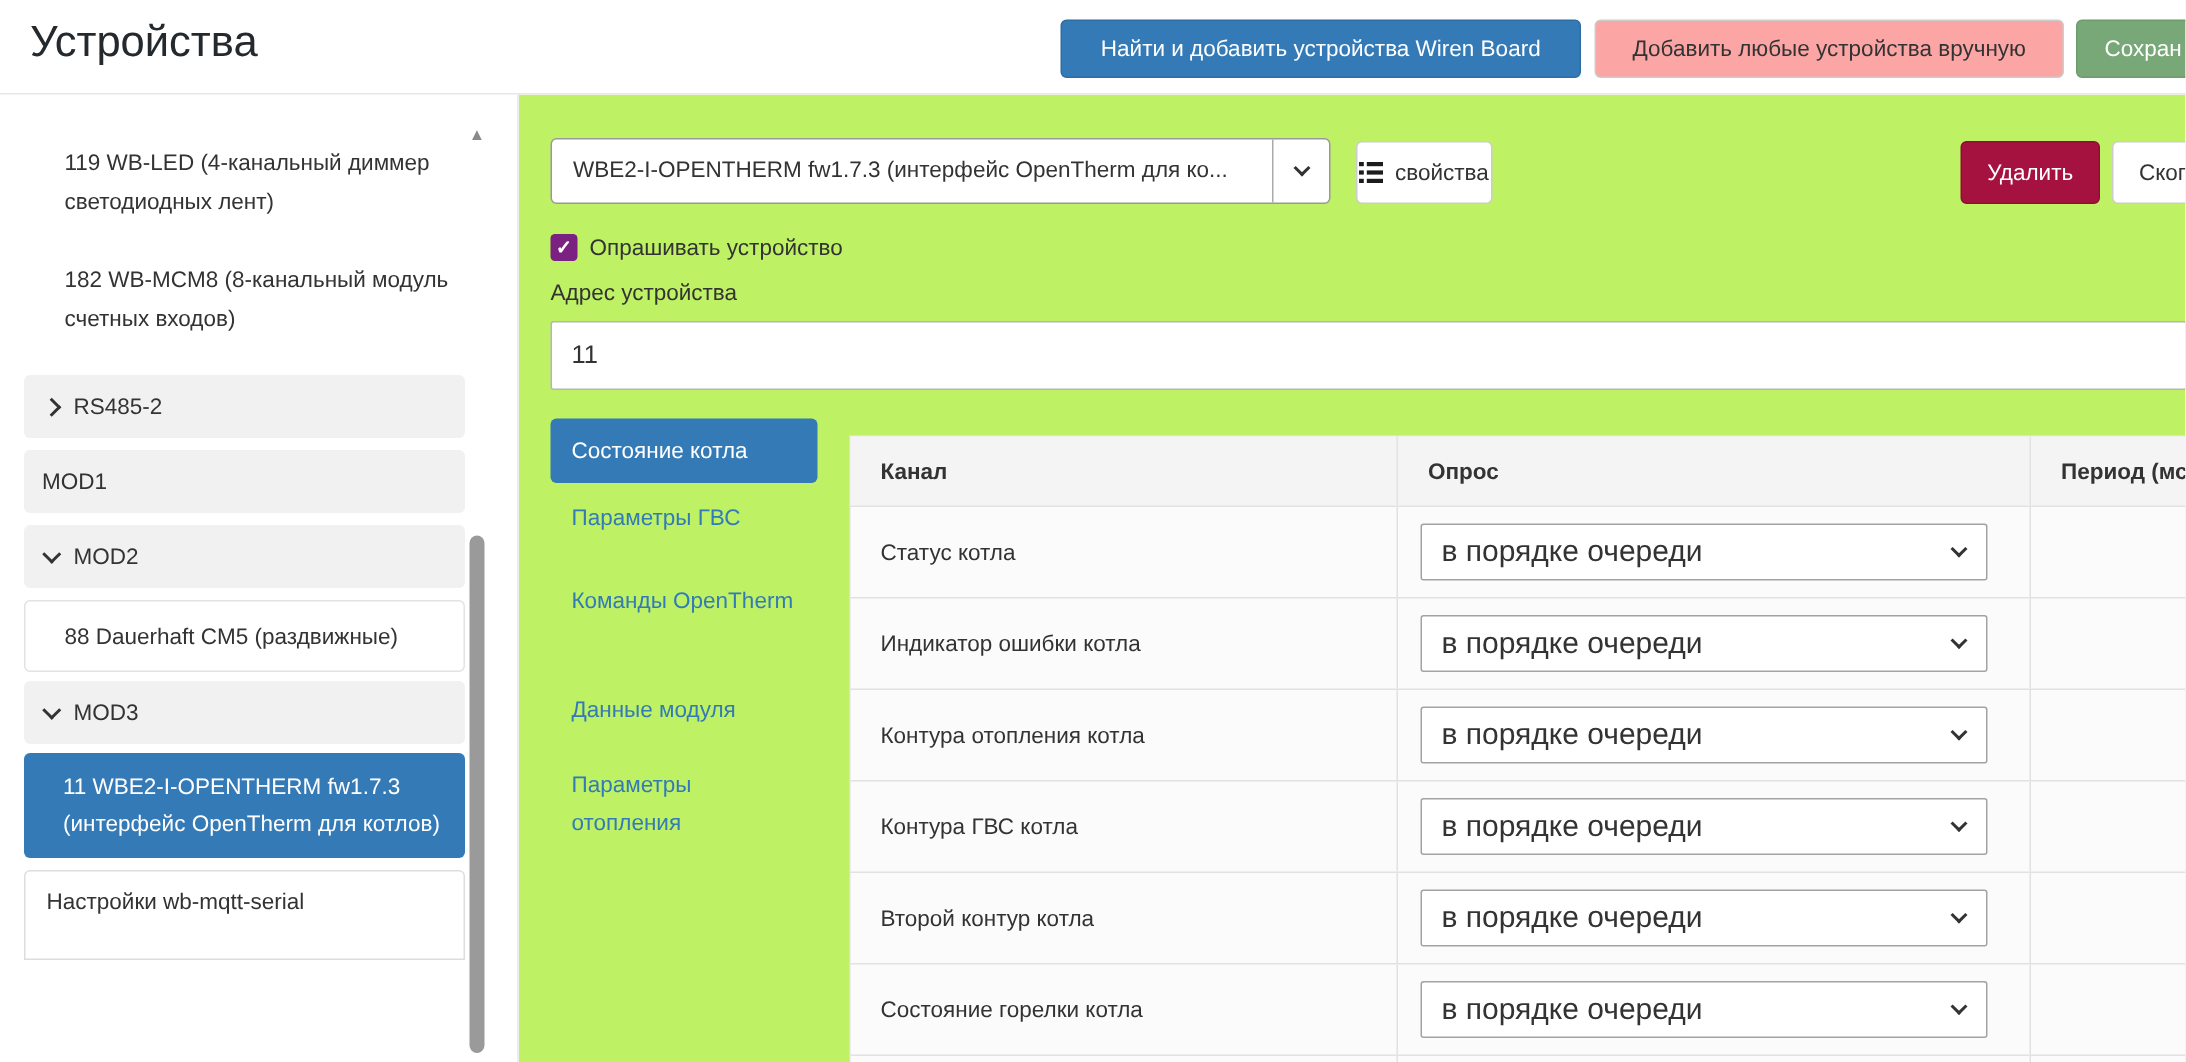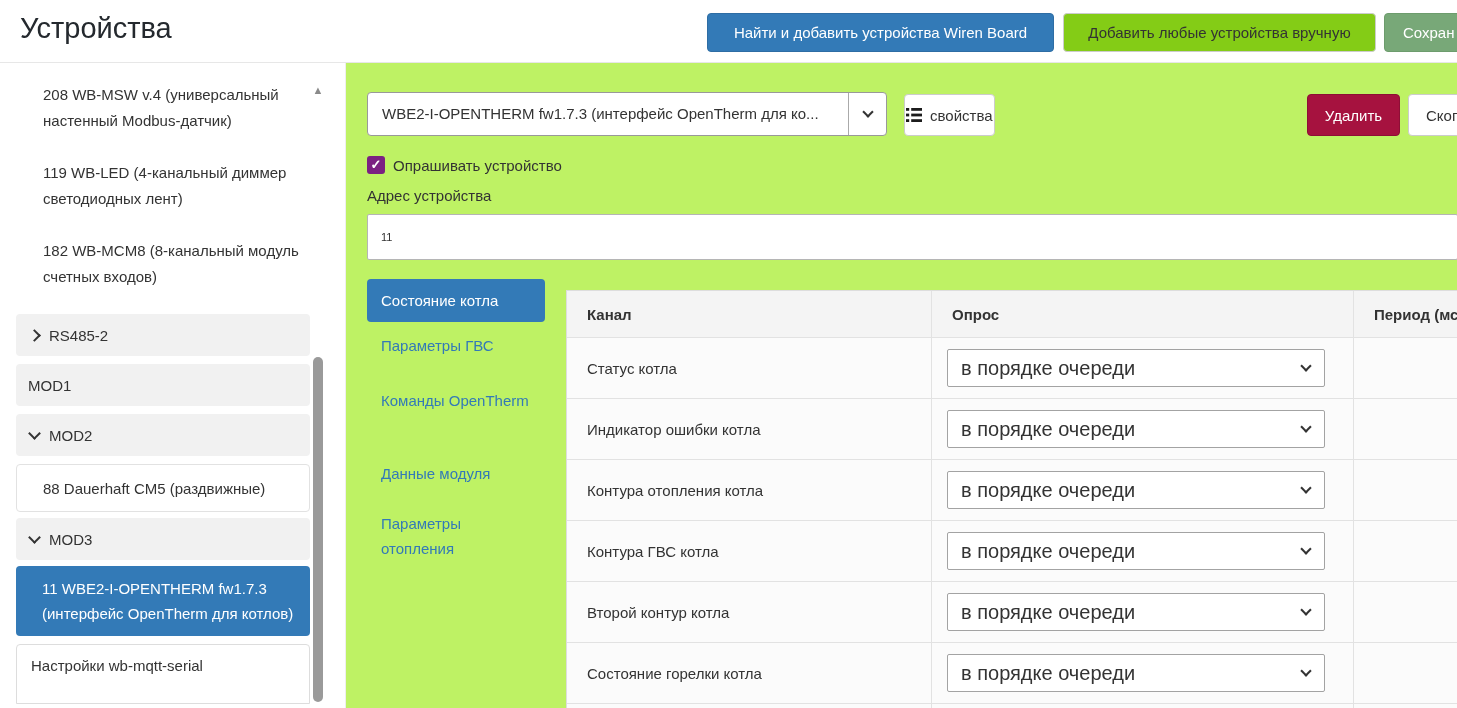--- a/index.html
+++ b/index.html
@@ -7,21 +7,21 @@
               font-family:"Liberation Sans", sans-serif; color:#333; }
   #app { position:relative; width:1457px; height:708px; overflow:hidden; background:#fff; }
 
   
   .header { position:absolute; left:0; top:0; width:1457px; height:63px; background:#fff;
             border-bottom:1px solid #e7e7e7; z-index:5; }
   .page-title { position:absolute; left:20px; top:12px; font-size:29px; font-weight:400; color:#24292e; }
   .btn { position:absolute; top:13px; height:39px; display:flex; align-items:center; justify-content:center;
          font-size:15px; border-radius:4px; border:1px solid transparent; cursor:pointer; white-space:nowrap; }
   .btn-find   { left:707px;  width:347px; background:#337ab7; border-color:#2e6da4; color:#fff; }
-  .btn-manual { left:1063px; width:313px; background:#84cc16; border-color:#ccc; color:#333; }
+  .btn-manual { left:1063px; width:313px; background:#fca5a5; border-color:#ccc; color:#333; }
   .btn-save   { left:1384px; width:150px; background:#78a878; border-color:#6d9c6d; color:#fff;
                 justify-content:flex-start; padding-left:18px; }
 
   
   .sidebar { position:absolute; left:16px; top:70px; width:294px; font-size:15px; }
   .sb-clip { height:18px; overflow:hidden; position:relative; }
   .sb-clip span { position:absolute; top:-9px; left:27px; color:#333; }
   .sb-dev { padding:0 10px 0 27px; line-height:26px; color:#333; cursor:pointer; }
   .sb-group { height:42px; background:#f1f1f1; border-radius:4px; display:flex; align-items:center;
               padding-left:14px; color:#333; cursor:pointer; }
@@ -67,21 +67,21 @@
   .btn-copy { position:absolute; left:1062px; top:31px; width:130px; height:42px; background:#fff;
               border:1px solid #ccc; border-radius:4px; display:flex; align-items:center;
               padding-left:17px; font-size:15px; color:#333; cursor:pointer; }
 
   .chk { position:absolute; left:21px; top:93px; width:18px; height:18px; background:#7b2182;
          border-radius:3px; color:#fff; font-size:13px; font-weight:bold; text-align:center;
          line-height:18px; cursor:pointer; }
   .chk-label { position:absolute; left:47px; top:94px; font-size:15px; }
   .addr-label { position:absolute; left:21px; top:124px; font-size:15px; }
   .addr-input { position:absolute; left:21px; top:151px; width:1091px; height:46px; border:1px solid #b5b5b5;
-                border-radius:2px; font-size:11px; padding-left:13px; color:#333;
+                border-radius:2px; font-size:17px; padding-left:13px; color:#333;
                 font-family:"Liberation Sans", sans-serif; background:#fff; }
 
   
   .tab-active { position:absolute; left:21px; top:216px; width:178px; height:43px; background:#337ab7;
                 border-radius:4px; color:#fff; font-size:15px; display:flex; align-items:center;
                 padding-left:14px; cursor:pointer; }
   .tab-link { position:absolute; left:21px; width:170px; padding-left:14px; font-size:15px; color:#337ab7;
               line-height:25px; cursor:pointer; }
   .tl1{top:270px;} .tl2{top:325px;} .tl3{top:398px;} .tl4{top:448px;}
 
@@ -106,23 +106,20 @@
 <div id="app">
 
   <div class="header">
     <div class="page-title">Устройства</div>
     <div class="btn btn-find">Найти и добавить устройства Wiren Board</div>
     <div class="btn btn-manual">Добавить любые устройства вручную</div>
     <div class="btn btn-save">Сохран</div>
   </div>
 
   <div class="sidebar">
-    <div class="sb-dev mt12">
-      <span>208 WB-MSW v.4 (универсальный настенный Modbus-датчик)</span>
-    </div>
     <div class="sb-dev mt26">
       <span>119 WB-LED (4-канальный диммер светодиодных лент)</span>
     </div>
     <div class="sb-dev mt26">
       <span>182 WB-MCM8 (8-канальный модуль счетных входов)</span>
     </div>
     <div class="sb-group mt24">
       <span class="chev right"></span>
       <span>RS485-2</span>
     </div>

